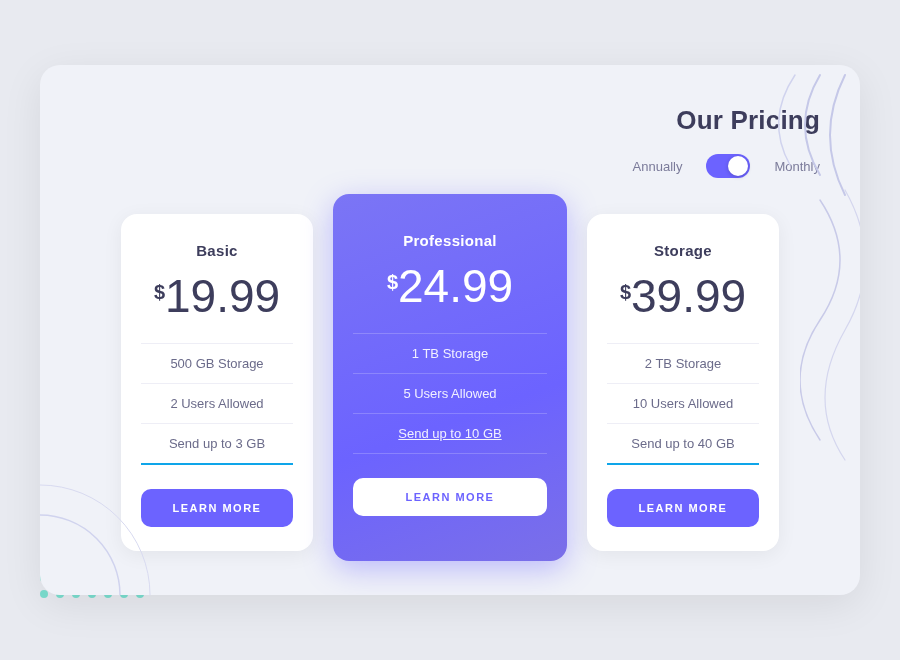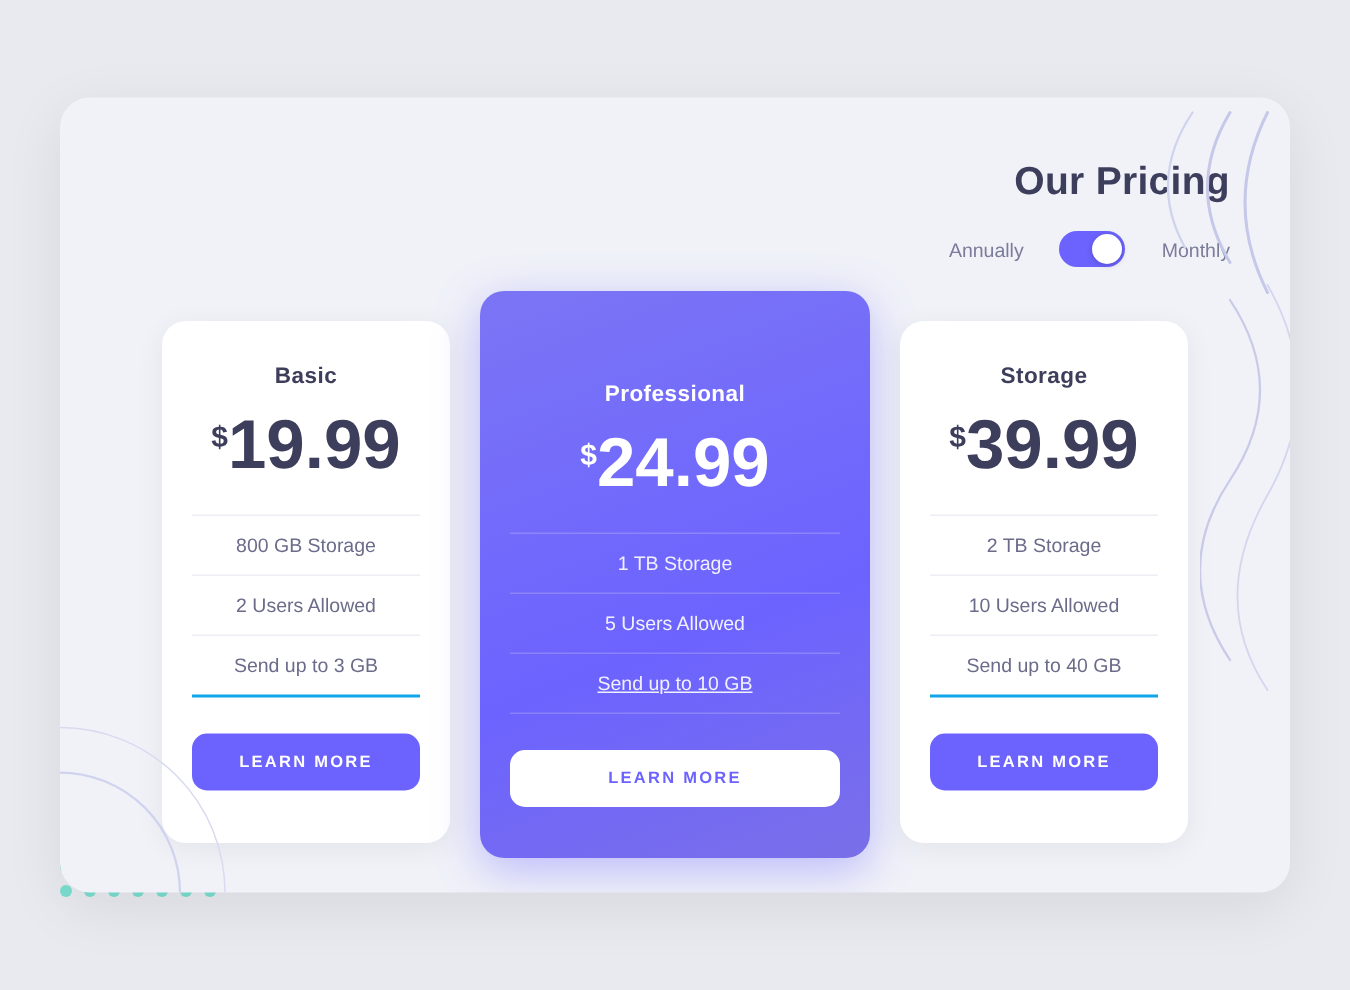--- a/index.html
+++ b/index.html
@@ -136,24 +136,24 @@
       width: 192px;
       display: flex;
       flex-direction: column;
       align-items: center;
       padding: 28px 20px 24px;
       box-shadow: 0 4px 20px rgba(0,0,0,0.06);
     }
 
     .plan-card.featured {
       background: linear-gradient(160deg, #7b75f5 0%, #6c63ff 60%, #7a6fe8 100%);
-      width: 260px;
+      width: 234px;
       margin-top: -20px;
       margin-bottom: -10px;
-      padding-top: 60px;
+      padding-top: 38px;
       padding-bottom: 34px;
       box-shadow: 0 8px 30px rgba(108,99,255,0.4);
     }
 
     .plan-name {
       font-size: 15px;
       font-weight: 600;
       color: #3d3d5c;
       margin-bottom: 14px;
       letter-spacing: 0.3px;
@@ -171,21 +171,21 @@
 
     .price-dollar {
       font-size: 20px;
       font-weight: 700;
       color: #3d3d5c;
       margin-top: 8px;
     }
 
     .price-amount {
       font-size: 46px;
-      font-weight: 700;
+      font-weight: 400;
       color: #3d3d5c;
       line-height: 1;
     }
 
     .plan-card.featured .price-dollar,
     .plan-card.featured .price-amount {
       color: white;
     }
 
     .features-list {
@@ -312,21 +312,21 @@
 
   <div class="cards-row">
 
     <div class="plan-card">
       <div class="plan-name">Basic</div>
       <div class="price-row">
         <span class="price-dollar">$</span>
         <span class="price-amount">19.99</span>
       </div>
       <div class="features-list">
-        <div class="feature-item">800 GB Storage</div>
+        <div class="feature-item">500 GB Storage</div>
         <div class="feature-item">2 Users Allowed</div>
         <div class="feature-item">Send up to 3 GB</div>
       </div>
       <button class="learn-btn">LEARN MORE</button>
     </div>
 
     <div class="plan-card featured">
       <div class="plan-name">Professional</div>
       <div class="price-row">
         <span class="price-dollar">$</span>

